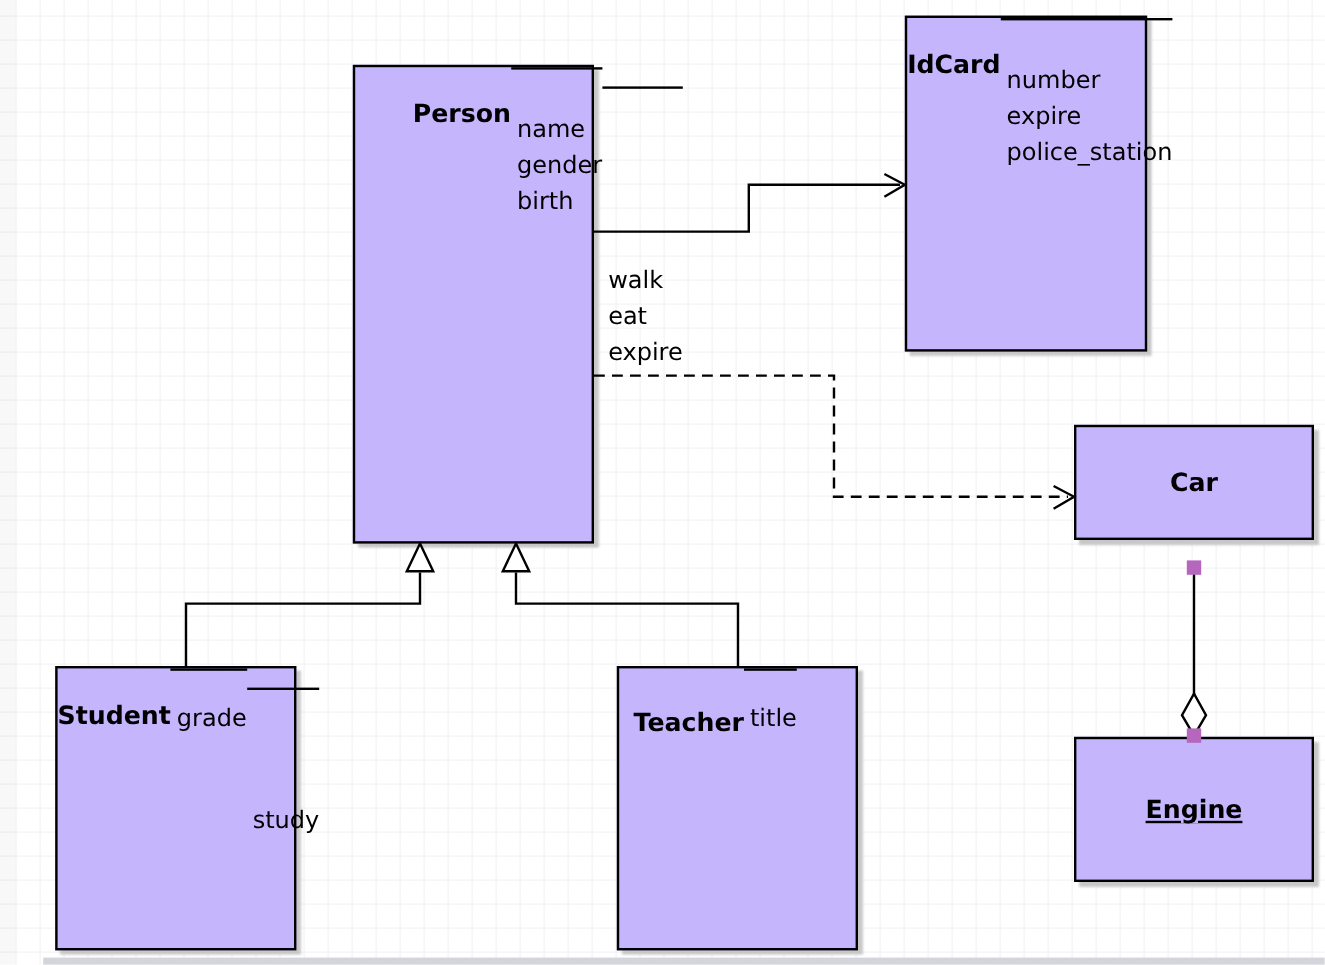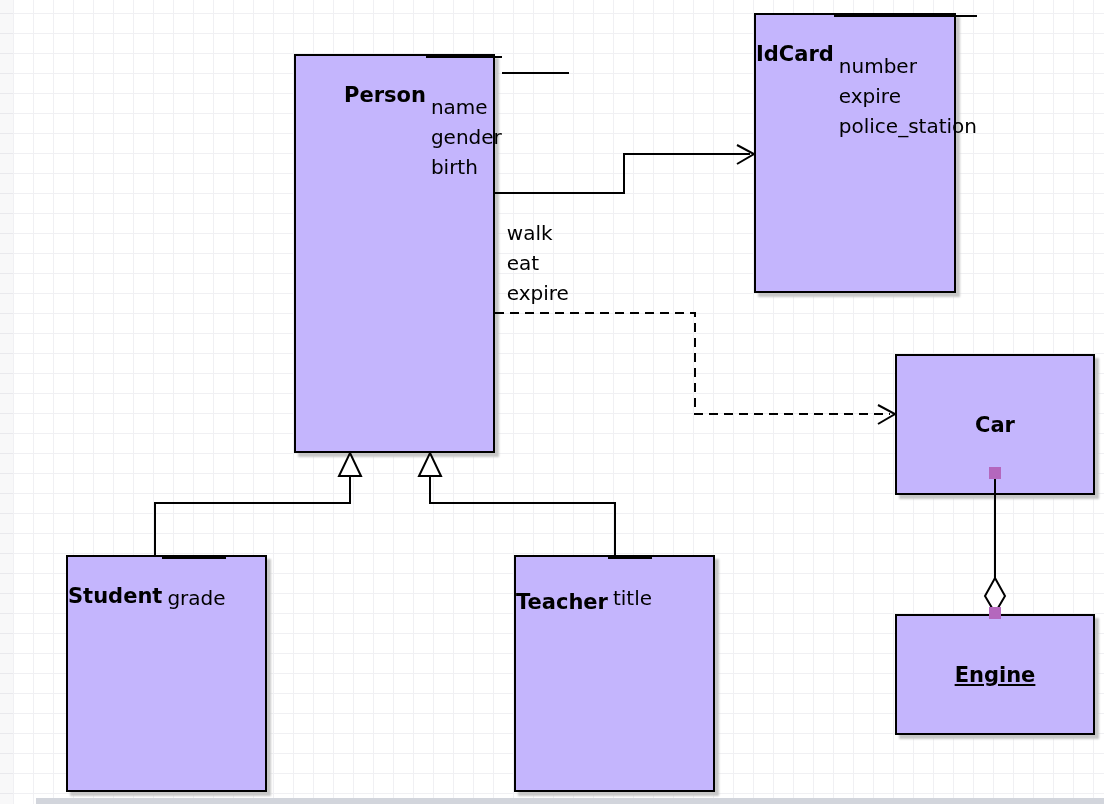--- a/index.html
+++ b/index.html
@@ -74,37 +74,40 @@
 <div class="uml-class" style="left:754px;top:13px;width:202px;height:280px;">
   <div class="uml-title" style="height:78px;">IdCard</div>
   <div class="uml-compartment" style="height:160px;">
     <div class="uml-member">number</div>
     <div class="uml-member">expire</div>
     <div class="uml-member">police_station</div>
   </div>
   <div class="uml-compartment grow"></div>
 </div>
 
-<div class="uml-class single" style="left:895px;top:354px;width:200px;height:141px;">
+<div class="uml-class single" style="left:895px;top:354px;width:200px;height:96px;">
   <div class="uml-title">Car</div>
 </div>
 
 <div class="uml-class single" style="left:895px;top:614px;width:200px;height:121px;text-decoration:underline;">
   <div class="uml-title">Engine</div>
 </div>
 
-<div class="uml-class" style="left:66px;top:555px;width:201px;height:237px;">
+<div class="uml-class" style="left:46px;top:555px;width:201px;height:237px;">
   <div class="uml-title" style="height:77px;">Student</div>
   <div class="uml-compartment" style="height:79px;">
     <div class="uml-member">grade</div>
   </div>
+  <div class="uml-compartment grow">
+    <div class="uml-member">study</div>
+  </div>
 </div>
 
 <div class="uml-class" style="left:514px;top:555px;width:201px;height:237px;">
-  <div class="uml-title" style="height:90px;">Teacher</div>
+  <div class="uml-title" style="height:90px;margin-left:12px;">Teacher</div>
   <div class="uml-compartment" style="height:79px;">
     <div class="uml-member">title</div>
   </div>
 </div>
 
 <svg class="connectors" viewBox="0 0 1104 804" xmlns="http://www.w3.org/2000/svg">
 
   <g>
     <path d="M495,193 L624,193 L624,154 L750,154" fill="none" stroke="#000" stroke-width="2"></path>
     <path d="M737,145 L754,154 L737,164" fill="none" stroke="#000" stroke-width="2"></path>

